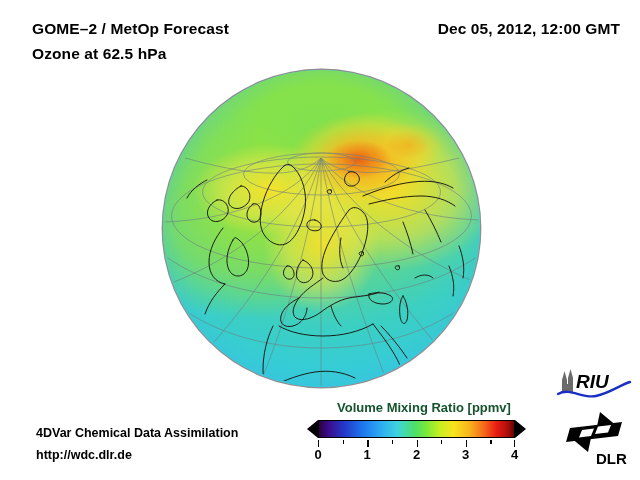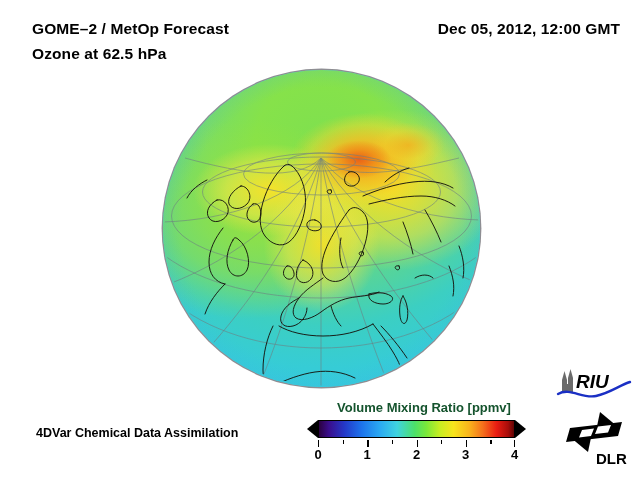--- a/index.html
+++ b/index.html
@@ -304,20 +304,21 @@
           <path d="M168 120 C 165 119, 163 121, 165 123 C 167 125, 170 123, 168 120 Z"></path>
           <path d="M200 182 C 197 181, 195 183, 197 185 C 199 187, 202 185, 200 182 Z"></path>
           <path d="M236 196 C 233 195, 231 197, 233 199 C 235 201, 238 199, 236 196 Z"></path>
         </g>
       </svg>
     </div>
   </div>
 
   <div class="footer">
     <div class="footer-line">4DVar Chemical Data Assimilation</div>
+    <div class="footer-line">http://wdc.dlr.de</div>
   </div>
 
   <div class="cb-block">
     <div class="cb-title">Volume Mixing Ratio [ppmv]</div>
     <div class="cb-row">
       <div class="cb-cap cb-cap-l"></div>
       <div class="cb-bar"></div>
       <div class="cb-cap cb-cap-r"></div>
       <div class="cb-ticks">
         <div class="tick maj" style="left:0px"></div>

